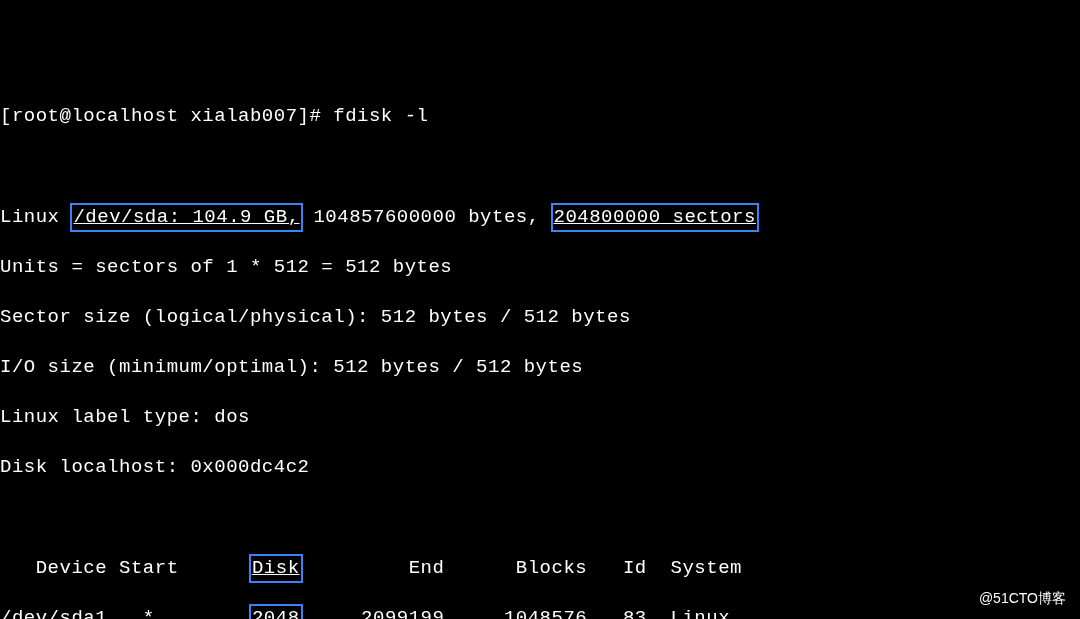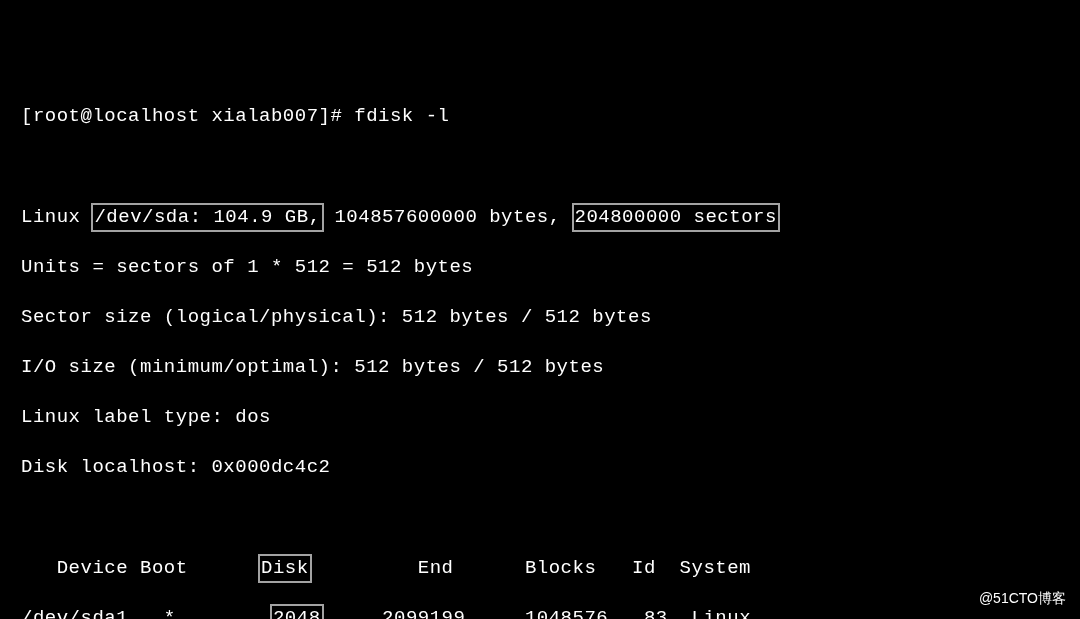--- a/index.html
+++ b/index.html
@@ -16,27 +16,27 @@
       white-space: pre;
       line-height: 1.32;
       letter-spacing: 0.5px;
       width: 1080px;
       height: 619px;
       position: relative;
       overflow: hidden;
     }
     .line {
       display: block;
-      padding-left: 21px;
     }
     .highlight {
-      border: 2px solid #a3a3a3;
+      border: 2px solid #3b82f6;
       display: inline-block;
       padding: 0 1px;
       margin: -2px -1px;
+      text-decoration: underline;
     }
     .watermark {
       position: absolute;
       bottom: 12px;
       right: 14px;
       color: #ffffff;
       font-size: 14px;
       font-family: sans-serif;
       letter-spacing: 0;
     }
@@ -48,21 +48,21 @@
 
 <span class="line"><span>[root@localhost xialab007]# </span><span>fdisk -l</span></span>
 <span class="line"> </span>
 <span class="line"><span>Linux </span><span class="highlight">/dev/sda: 104.9 GB,</span><span> 104857600000 bytes, </span><span class="highlight">204800000 sectors</span></span>
 <span class="line">Units = sectors of 1 * 512 = 512 bytes</span>
 <span class="line">Sector size (logical/physical): 512 bytes / 512 bytes</span>
 <span class="line">I/O size (minimum/optimal): 512 bytes / 512 bytes</span>
 <span class="line">Linux label type: dos</span>
 <span class="line">Disk localhost: 0x000dc4c2</span>
 <span class="line"> </span>
-<span class="line"><span>   Device Boot      </span><span class="highlight">Disk</span><span>         End      Blocks   Id  System</span></span>
+<span class="line"><span>   Device Start      </span><span class="highlight">Disk</span><span>         End      Blocks   Id  System</span></span>
 <span class="line"><span>/dev/sda1   *        </span><span class="highlight">2048</span><span>     2099199     1048576   83  Linux</span></span>
 
 
 
 
 
 
 
 
 

